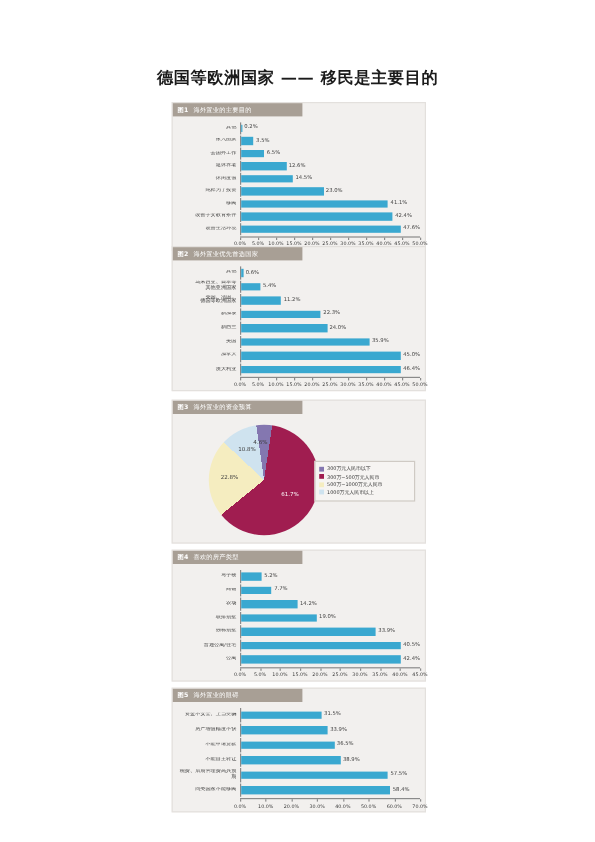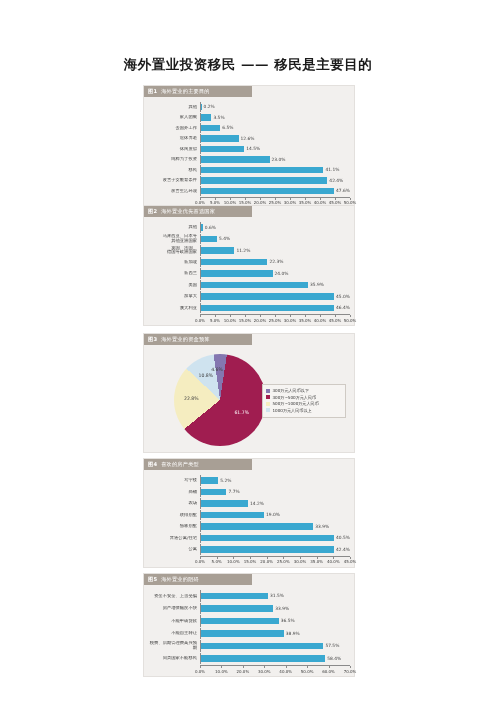--- a/index.html
+++ b/index.html
@@ -143,21 +143,21 @@
     font-size: 4.1px;
     color: #333;
     white-space: nowrap;
   }
 </style>
 </head>
 <body>
 
 <div class="page">
 
-  <div class="doc-title">海外置业投资移民 —— 移民是主要目的</div>
+  <div class="doc-title">德国等欧洲国家 —— 移民是主要目的</div>
 
   <div class="figure" id="fig1" style="top:85px;">
     <div class="fig-header">
       <span class="num">图1</span>
       <span>海外置业的主要目的</span>
     </div>
     <div class="fig-body">
       <div class="hbar-rows">
           <div class="hbar-row" style="height: 9.5px;">
             <div class="hbar-label">其他</div>

